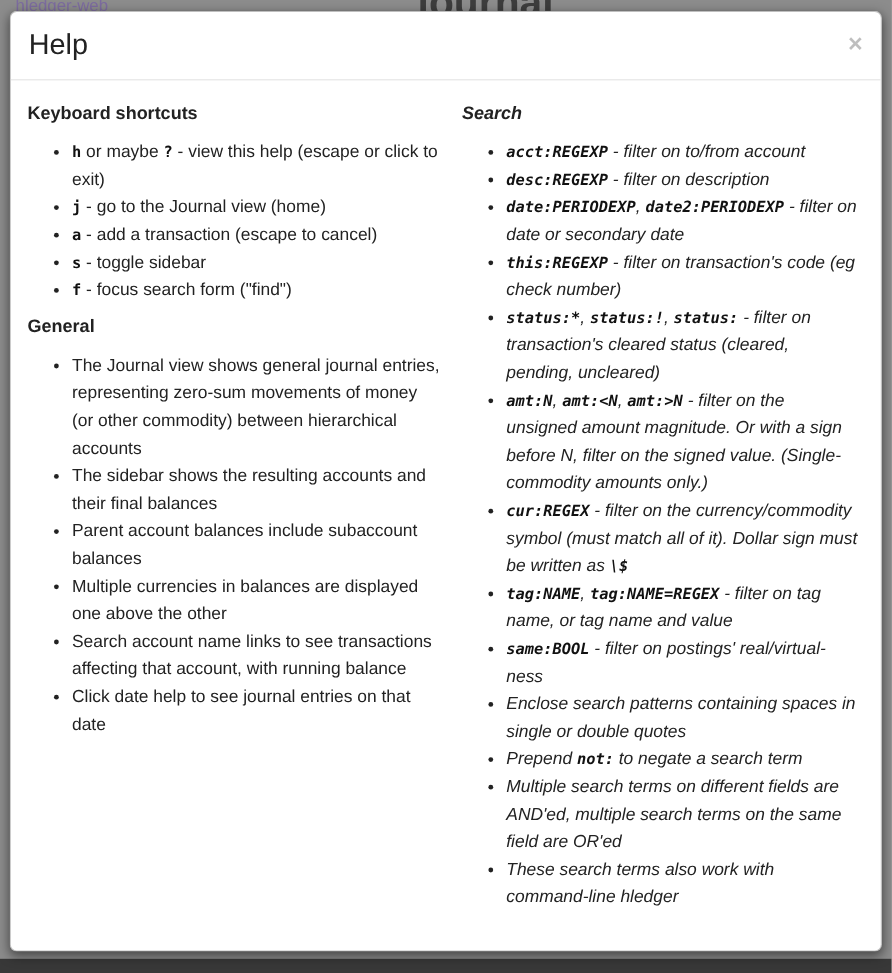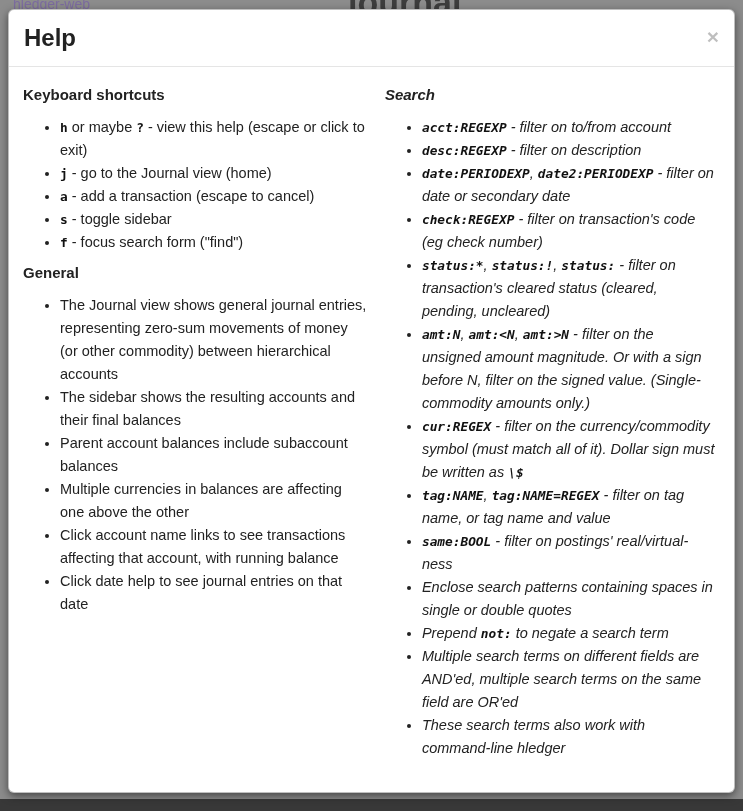--- a/index.html
+++ b/index.html
@@ -38,34 +38,33 @@
     border-radius: 6px;
     box-shadow: 0 3px 9px rgba(0,0,0,0.5);
     overflow: hidden;
   }
   .modal-header {
     padding: 14px 15px 13px 15px;
     border-bottom: 1px solid #e5e5e5;
     display: flex; align-items: flex-start; justify-content: space-between;
   }
   .modal-title {
-    font-size: 24px; font-weight: bold; color: #222;
+    font-size: 24px; font-weight: normal; color: #222;
     line-height: 1.2;
   }
   .close-button {
     background: none; border: none;
     font-size: 21px; font-weight: bold; line-height: 1;
     color: #000; opacity: 0.25;
     cursor: pointer;
     margin-top: 2px;
   }
   .modal-body {
     padding: 19px 15px 20px 14px;
     display: flex;
-    justify-content: space-between;
   }
   .col-left  { width: 52%; padding-right: 18px; }
   .col-right { width: 48%; padding-right: 4px; font-style: italic; }
   .section-heading {
     font-size: 15px; font-weight: bold; color: #222;
     margin: 0 0 13px 0;
   }
   .section-heading.not-first { margin-top: 6px; }
   ul.help-list {
     margin: 0 0 10px 0;
@@ -106,32 +105,32 @@
           <li><code>j</code> - go to the Journal view (home)</li>
           <li><code>a</code> - add a transaction (escape to cancel)</li>
           <li><code>s</code> - toggle sidebar</li>
           <li><code>f</code> - focus search form ("find")</li>
         </ul>
       <h4 class="section-heading not-first">General</h4>
       <ul class="help-list">
           <li>The Journal view shows general journal entries, representing zero-sum movements of money (or other commodity) between hierarchical accounts</li>
           <li>The sidebar shows the resulting accounts and their final balances</li>
           <li>Parent account balances include subaccount balances</li>
-          <li>Multiple currencies in balances are affecting one above the other</li>
-          <li>Click account name links to see transactions affecting that account, with running balance</li>
+          <li>Multiple currencies in balances are displayed one above the other</li>
+          <li>Search account name links to see transactions affecting that account, with running balance</li>
           <li>Click date help to see journal entries on that date</li>
         </ul>
     </div>
     <div class="col-right">
       <h4 class="section-heading">Search</h4>
       <ul class="help-list">
           <li><code>acct:REGEXP</code> - filter on to/from account</li>
           <li><code>desc:REGEXP</code> - filter on description</li>
           <li><code>date:PERIODEXP</code>, <code>date2:PERIODEXP</code> - filter on date or secondary date</li>
-          <li><code>check:REGEXP</code> - filter on transaction's code (eg check number)</li>
+          <li><code>this:REGEXP</code> - filter on transaction's code (eg check number)</li>
           <li><code>status:*</code>, <code>status:!</code>, <code>status:</code> - filter on transaction's cleared status (cleared, pending, uncleared)</li>
           <li><code>amt:N</code>, <code>amt:&lt;N</code>, <code>amt:&gt;N</code> - filter on the unsigned amount magnitude. Or with a sign before N, filter on the signed value. (Single-commodity amounts only.)</li>
           <li><code>cur:REGEX</code> - filter on the currency/commodity symbol (must match all of it). Dollar sign must be written as <code>\$</code></li>
           <li><code>tag:NAME</code>, <code>tag:NAME=REGEX</code> - filter on tag name, or tag name and value</li>
           <li><code>same:BOOL</code> - filter on postings' real/virtual-ness</li>
           <li>Enclose search patterns containing spaces in single or double quotes</li>
           <li>Prepend <code>not:</code> to negate a search term</li>
           <li>Multiple search terms on different fields are AND'ed, multiple search terms on the same field are OR'ed</li>
           <li>These search terms also work with command-line hledger</li>
         </ul>

